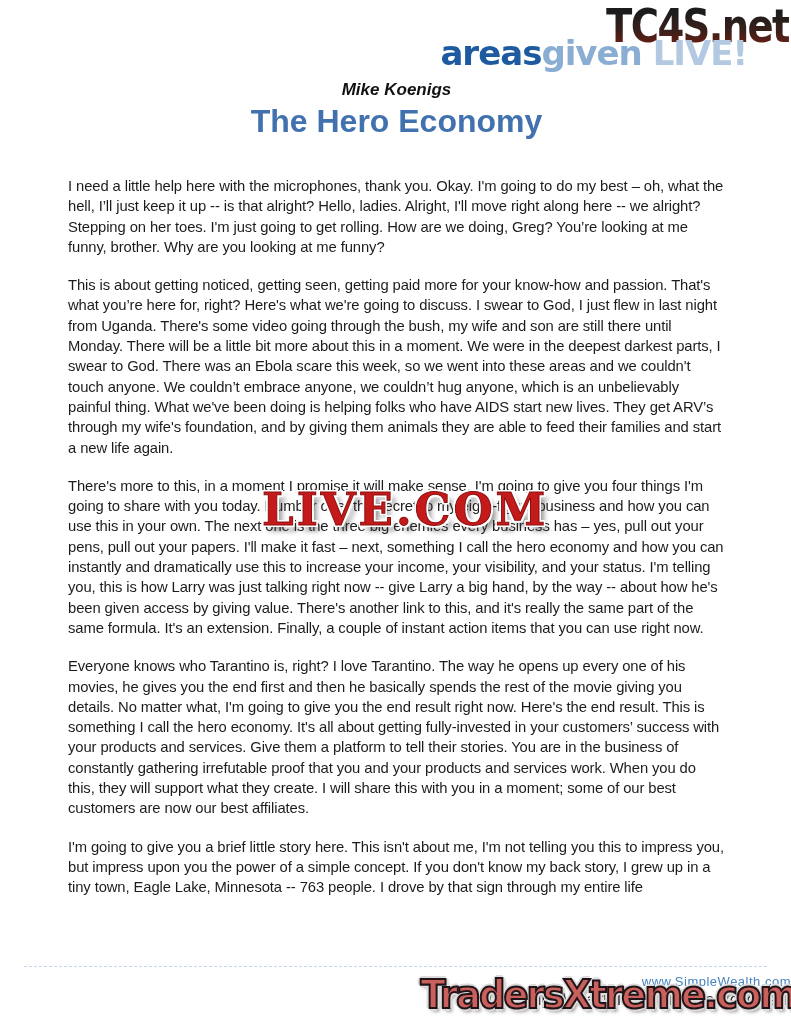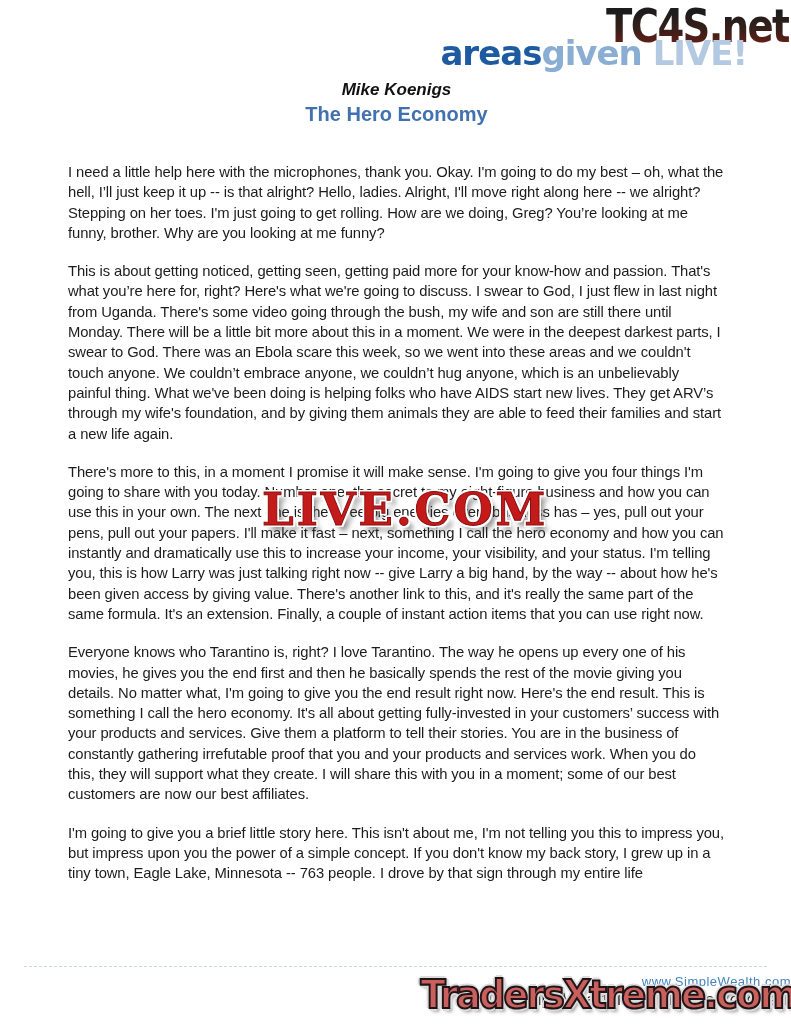--- a/index.html
+++ b/index.html
@@ -53,21 +53,21 @@
   .content { padding: 80px 66px 0 68px; }
   .title-block { text-align: center; }
   .doc-author {
     font-size: 17px;
     font-weight: bold;
     font-style: italic;
     color: #111111;
     margin-bottom: 3px;
   }
   .doc-title {
-    font-size: 20px;
+    font-size: 32px;
     font-weight: bold;
     color: #4171ae;
     margin-bottom: 36px;
   }
   .article p {
     font-size: 14.8px;
     line-height: 20.3px;
     letter-spacing: -0.1px;
     color: #1c1c1c;
     margin-bottom: 18px;

